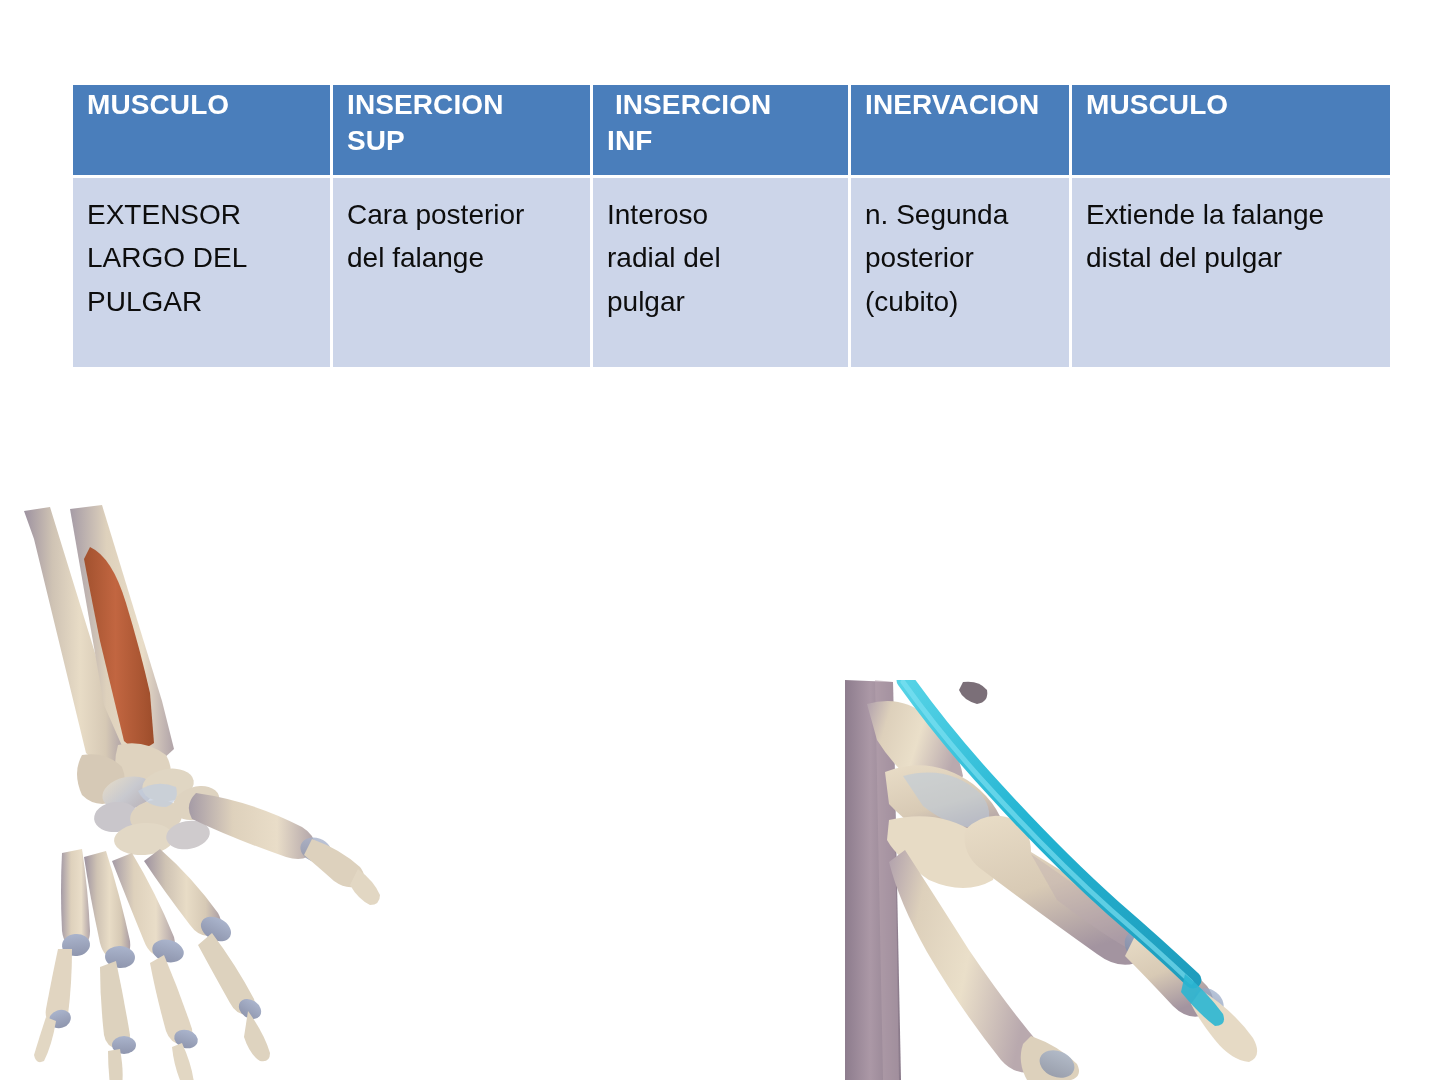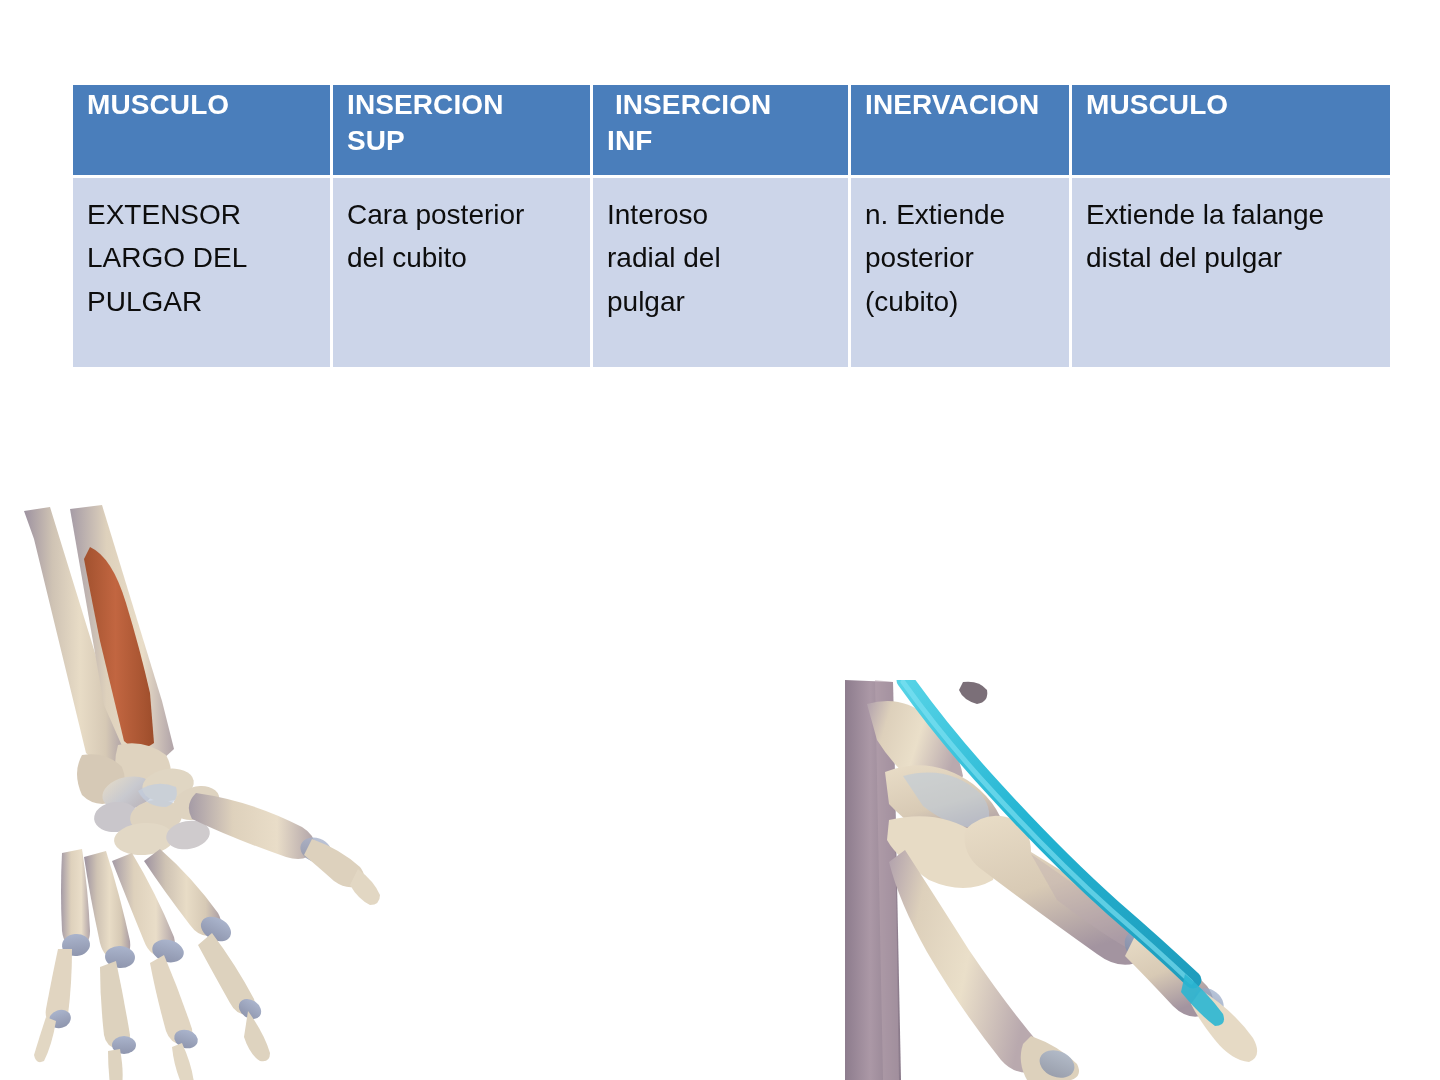--- a/index.html
+++ b/index.html
@@ -118,29 +118,29 @@
   </thead>
   <tbody>
     <tr>
       <td>
         <span class="cell-line">EXTENSOR</span>
         <span class="cell-line">LARGO DEL</span>
         <span class="cell-line">PULGAR</span>
       </td>
       <td>
         <span class="cell-line">Cara posterior</span>
-        <span class="cell-line">del cubito</span>
+        <span class="cell-line">del falange</span>
       </td>
       <td>
         <span class="cell-line">Interoso</span>
         <span class="cell-line">radial del</span>
         <span class="cell-line">pulgar</span>
       </td>
       <td>
-        <span class="cell-line">n. Extiende</span>
+        <span class="cell-line">n. Segunda</span>
         <span class="cell-line">posterior</span>
         <span class="cell-line">(cubito)</span>
       </td>
       <td>
         <span class="cell-line">Extiende la falange</span>
         <span class="cell-line">distal del pulgar</span>
       </td>
     </tr>
   </tbody>
 </table>

